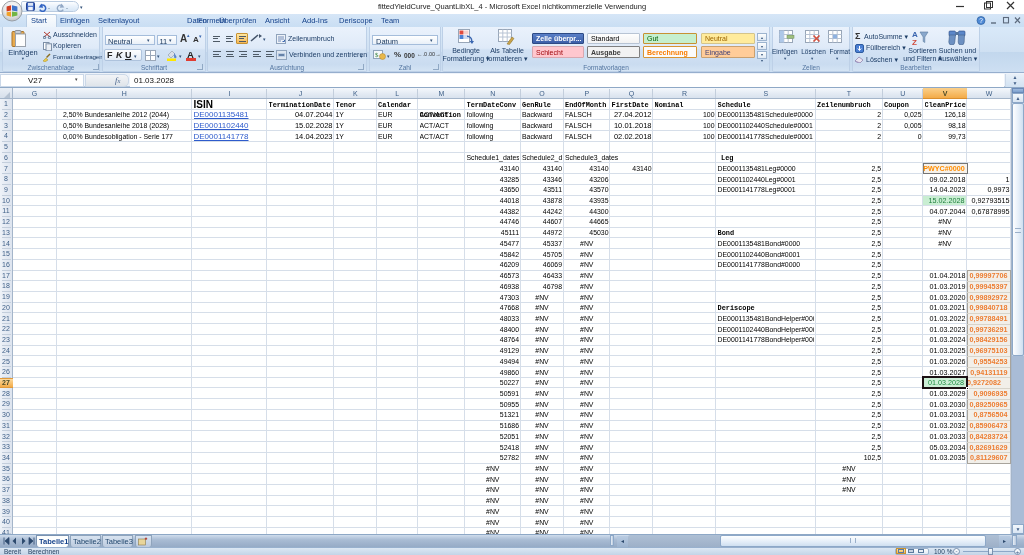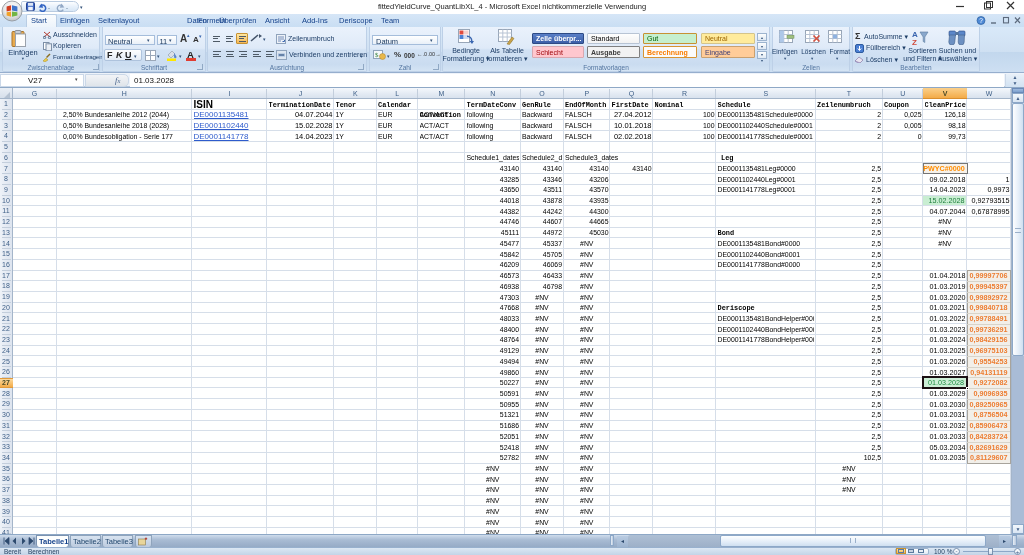--- a/index.html
+++ b/index.html
@@ -504,21 +504,21 @@
 <div class="c md" style="left:967.0px;top:271.0px;width:40.5px;text-align:right;color:#ed7d31;font-weight:bold;">0,99997706</div>
 <div class="c md" style="left:967.0px;top:281.7px;width:40.5px;text-align:right;color:#ed7d31;font-weight:bold;">0,99945397</div>
 <div class="c md" style="left:967.0px;top:292.5px;width:40.5px;text-align:right;color:#ed7d31;font-weight:bold;">0,99892972</div>
 <div class="c md" style="left:967.0px;top:303.2px;width:40.5px;text-align:right;color:#ed7d31;font-weight:bold;">0,99840718</div>
 <div class="c md" style="left:967.0px;top:313.9px;width:40.5px;text-align:right;color:#ed7d31;font-weight:bold;">0,99788491</div>
 <div class="c md" style="left:967.0px;top:324.6px;width:40.5px;text-align:right;color:#ed7d31;font-weight:bold;">0,99736291</div>
 <div class="c md" style="left:967.0px;top:335.3px;width:40.5px;text-align:right;color:#ed7d31;font-weight:bold;">0,98429156</div>
 <div class="c md" style="left:967.0px;top:346.1px;width:40.5px;text-align:right;color:#ed7d31;font-weight:bold;">0,96975103</div>
 <div class="c md" style="left:967.0px;top:356.8px;width:40.5px;text-align:right;color:#ed7d31;font-weight:bold;">0,9554253</div>
 <div class="c md" style="left:967.0px;top:367.5px;width:40.5px;text-align:right;color:#ed7d31;font-weight:bold;">0,94131119</div>
-<div class="c md" style="left:967.0px;top:378.2px;width:40.5px;text-align:right;color:#ed7d31;font-weight:bold;">0,9272082</div>
+<div class="c md" style="left:967.0px;top:378.2px;width:40.5px;color:#ed7d31;font-weight:bold;">0,9272082</div>
 <div class="c md" style="left:967.0px;top:388.9px;width:40.5px;text-align:right;color:#ed7d31;font-weight:bold;">0,9096935</div>
 <div class="c md" style="left:967.0px;top:399.7px;width:40.5px;text-align:right;color:#ed7d31;font-weight:bold;">0,89250965</div>
 <div class="c md" style="left:967.0px;top:410.4px;width:40.5px;text-align:right;color:#ed7d31;font-weight:bold;">0,8756504</div>
 <div class="c md" style="left:967.0px;top:421.1px;width:40.5px;text-align:right;color:#ed7d31;font-weight:bold;">0,85906473</div>
 <div class="c md" style="left:967.0px;top:431.8px;width:40.5px;text-align:right;color:#ed7d31;font-weight:bold;">0,84283724</div>
 <div class="c md" style="left:967.0px;top:442.5px;width:40.5px;text-align:right;color:#ed7d31;font-weight:bold;">0,82691629</div>
 <div class="c md" style="left:967.0px;top:453.3px;width:40.5px;text-align:right;color:#ed7d31;font-weight:bold;">0,81129607</div>
 <div class="c " style="left:193.5px;top:99.5px;width:72.0px;font-weight:bold;font-size:10px;">ISIN</div>
 <div class="c mono" style="left:268.5px;top:99.5px;width:64.0px;">TerminationDate</div>
 <div class="c mono" style="left:335.5px;top:99.5px;width:39.5px;">Tenor</div>

